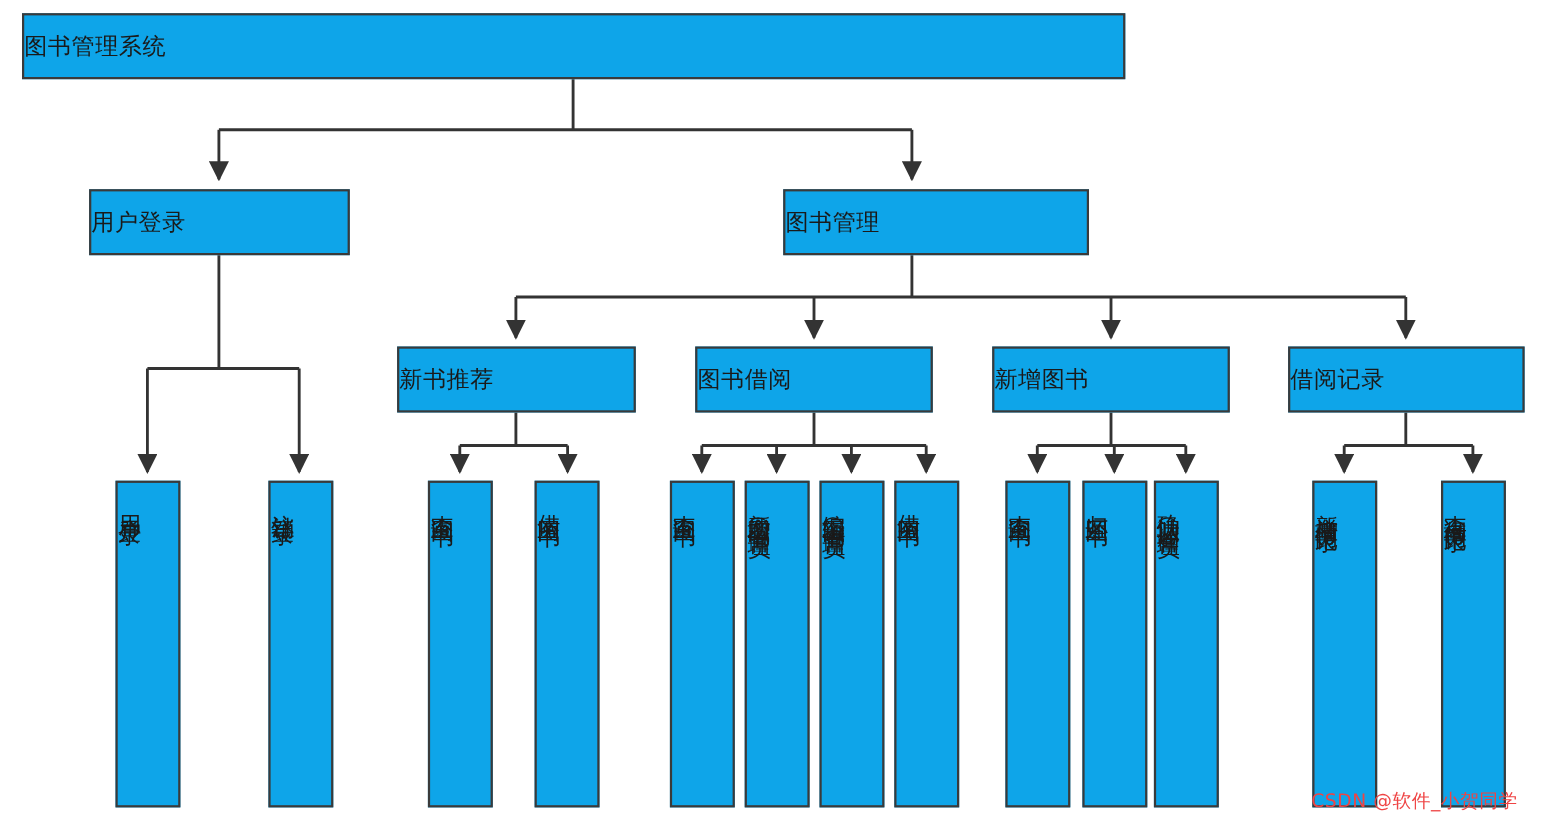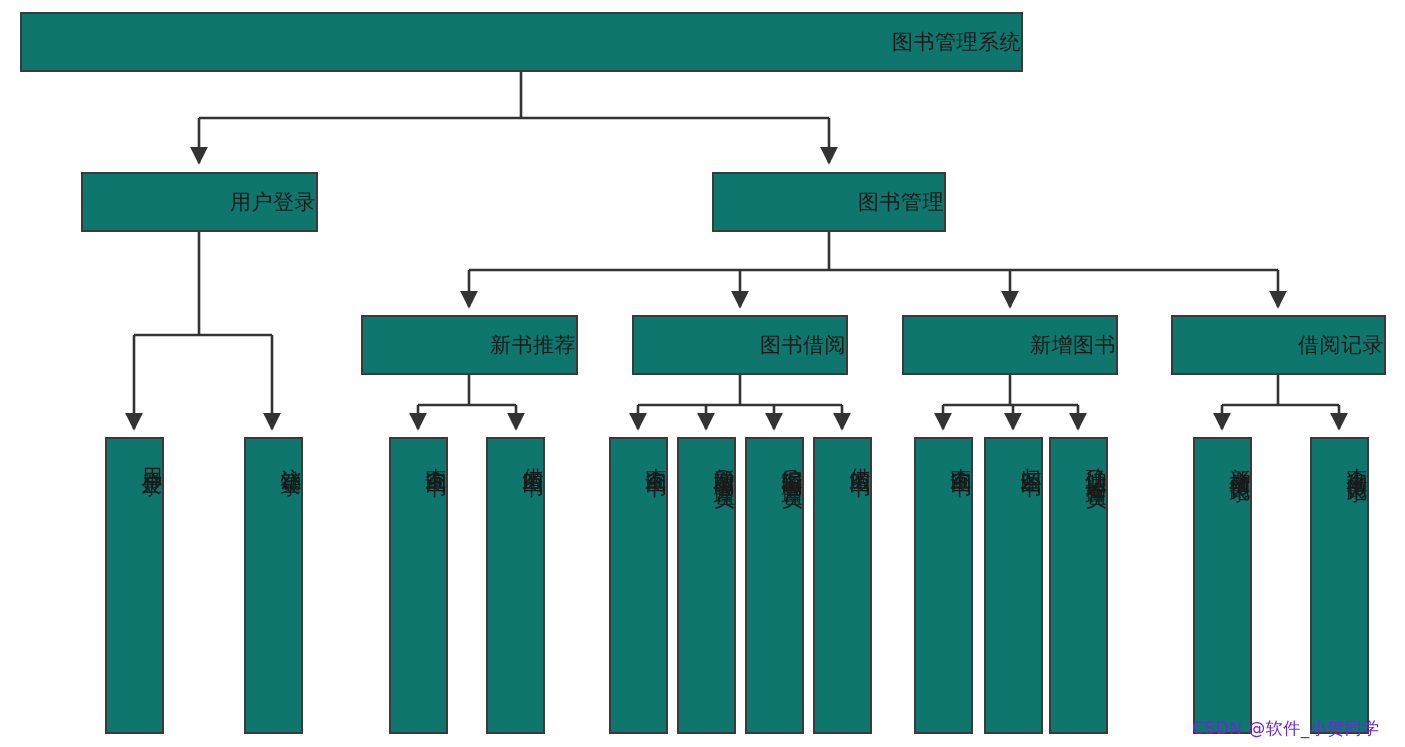--- a/index.html
+++ b/index.html
@@ -20,25 +20,25 @@
   #diagram-svg {
     position: absolute;
     left: 0;
     top: 0;
     width: 1405px;
     height: 747px;
   }
   .node {
     position: absolute;
     box-sizing: border-box;
-    background: #0f766e;
+    background: #0ea5e9;
     border: 2px solid #3a3a3a;
     display: flex;
     align-items: center;
-    justify-content: flex-end;
+    justify-content: flex-start;
     color: #1a1a1a;
   }
   .node-label {
     display: block;
     text-align: center;
     line-height: 1.18;
     white-space: pre;
   }
   .node.horiz .node-label {
     font-size: 21px;
@@ -51,21 +51,21 @@
   .node.vert .node-label {
     writing-mode: vertical-rl;
     text-orientation: upright;
     font-size: 21px;
     letter-spacing: 3px;
     line-height: 1;
   }
   .watermark {
     position: absolute;
     font-size: 17px;
-    color: #6d28d9;
+    color: #ef4444;
     white-space: nowrap;
     letter-spacing: 0.5px;
     pointer-events: none;
   }
 </style>
 </head>
 <body>
 
 <div id="canvas">
 
@@ -119,21 +119,21 @@
     </g>
   </svg>
 
   <div class="node horiz" style="left:20px; top:12px; width:1003px; height:60px;">
     <span class="node-label">图书管理系统</span>
   </div>
 
   <div class="node horiz" style="left:81px; top:172px; width:237px; height:60px;">
     <span class="node-label">用户登录</span>
   </div>
-  <div class="node horiz" style="left:712px; top:172px; width:234px; height:60px;">
+  <div class="node horiz" style="left:712px; top:172px; width:278px; height:60px;">
     <span class="node-label">图书管理</span>
   </div>
 
   <div class="node horiz" style="left:632px; top:315px; width:216px; height:60px;">
     <span class="node-label">图书借阅</span>
   </div>
   <div class="node horiz" style="left:361px; top:315px; width:217px; height:60px;">
     <span class="node-label">新书推荐</span>
   </div>
   <div class="node horiz" style="left:902px; top:315px; width:216px; height:60px;">

